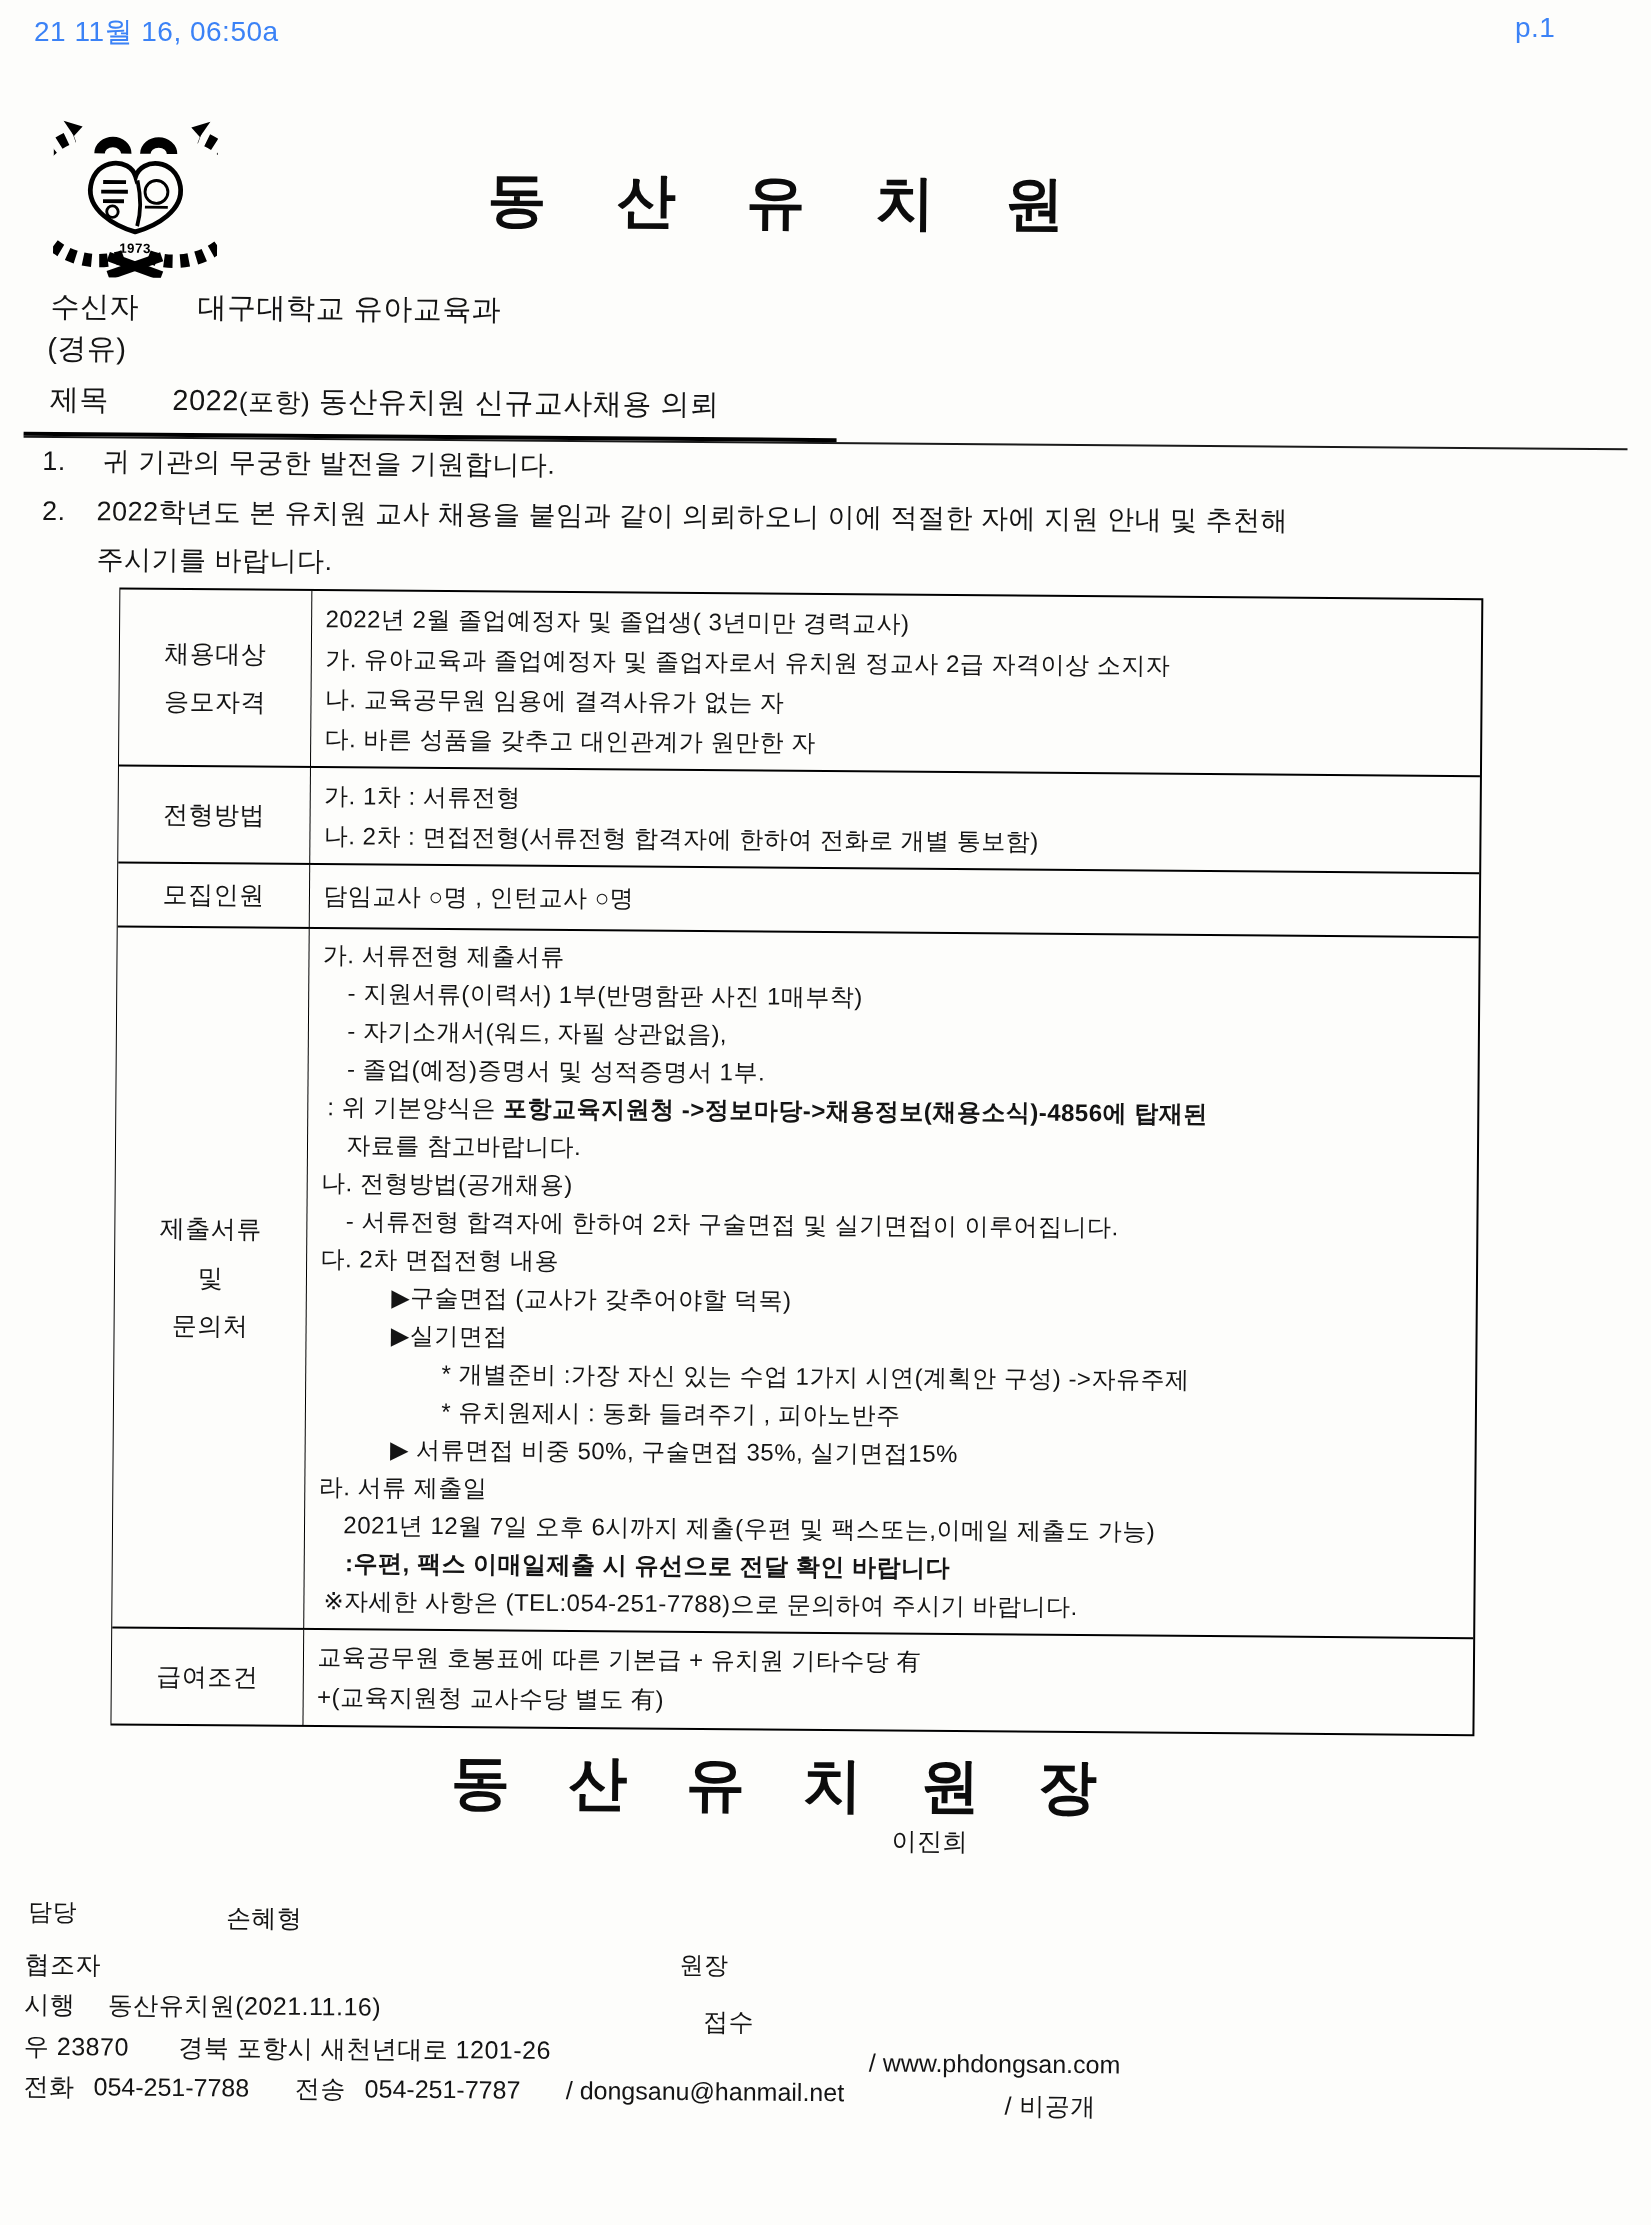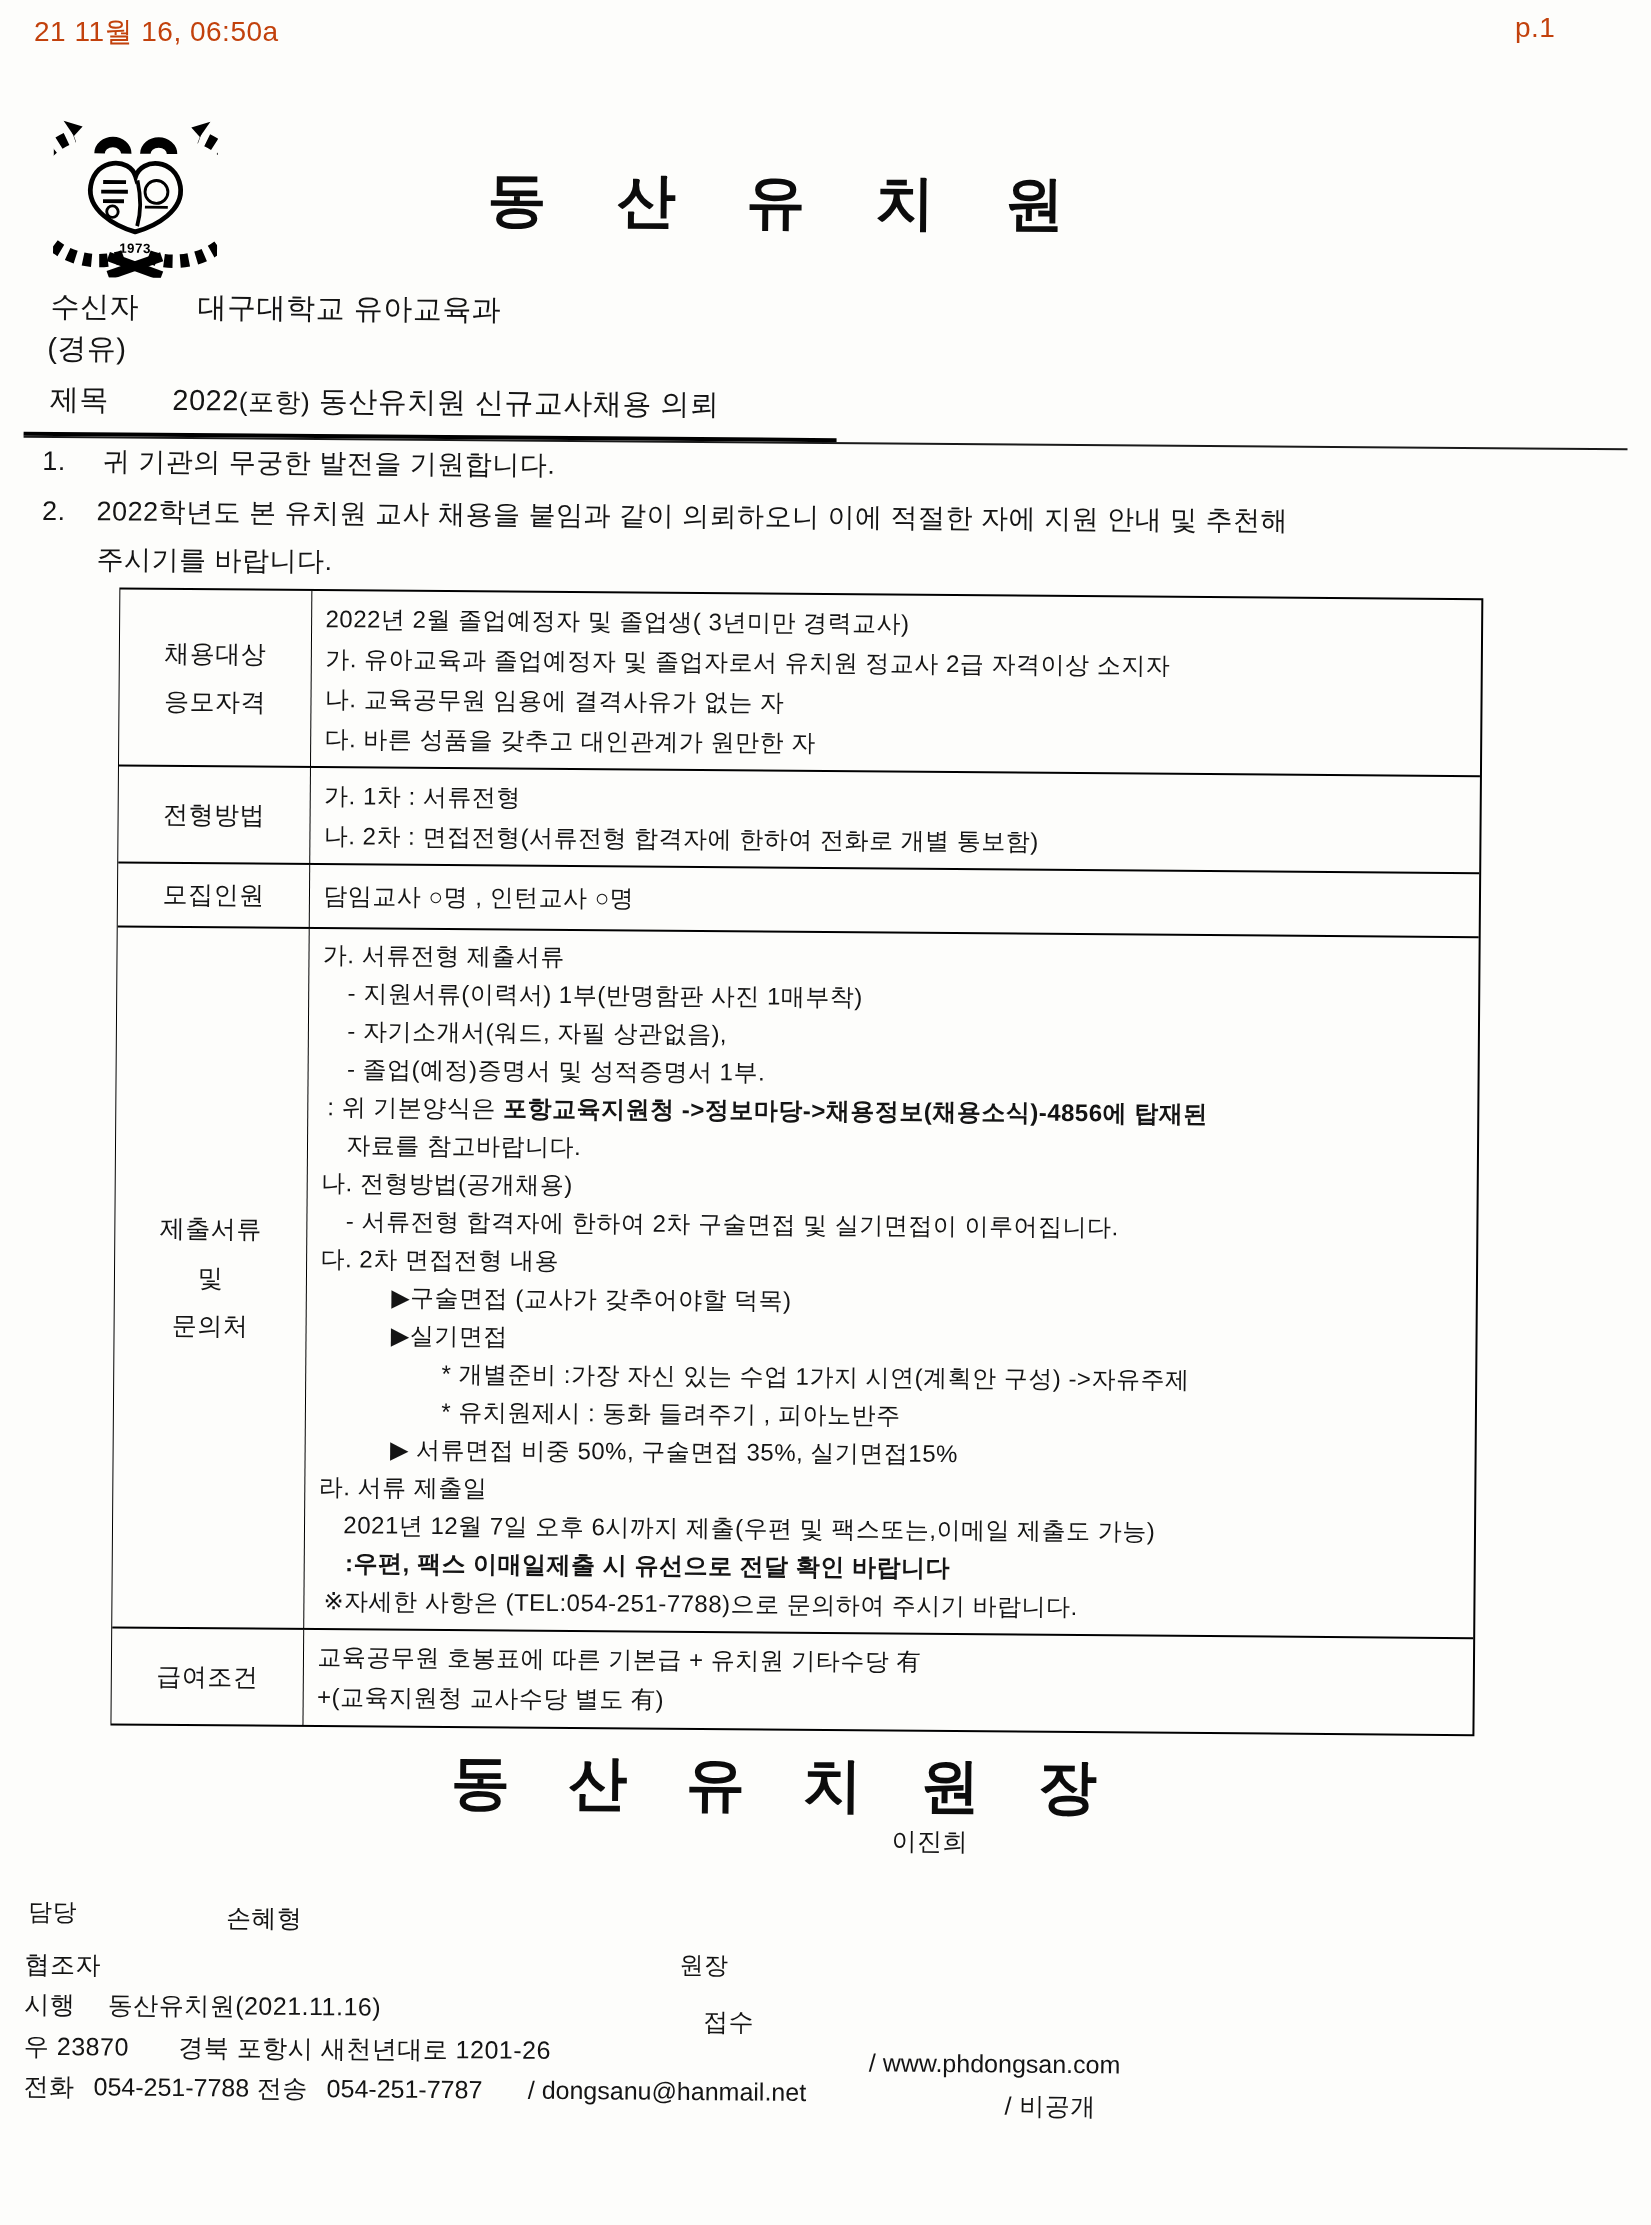--- a/index.html
+++ b/index.html
@@ -3,21 +3,21 @@
 <meta charset="utf-8">
 <style>
   html,body{margin:0;padding:0;background:#d8d8d8;}
   .page{
     position:relative;width:1652px;height:2225px;background:#fdfdfb;
     overflow:hidden;
     font-family:"Liberation Sans","DejaVu Sans",sans-serif;
     color:#141414;letter-spacing:0.5px;
   }
   .a{position:absolute;white-space:nowrap;}
-  .fax-line{font-size:28px;color:#c2410c;}
+  .fax-line{font-size:28px;color:#3b82f6;}
   .doc{position:absolute;left:0;top:0;width:1652px;height:2225px;
        transform:rotate(0.45deg);transform-origin:57px 0;}
   .title{font-size:59px;font-weight:bold;letter-spacing:27px;color:#0c0c0c;}
   .meta{font-size:29px;}
   .meta .lbl{display:inline-block;}
   .subject-paren{font-size:26px;}
   .rule-heavy{background:#000;height:3.8px;}
   .rule-thin{background:#1a1a1a;height:1.9px;}
   .body-item{font-size:27px;}
   .tbl{position:absolute;left:124px;top:587px;width:1361px;
@@ -194,21 +194,21 @@
 
     <div class="a ft" style="left:40px;top:2030px;">
       <span>우 23870</span>
       <span style="margin-left:42px;">경북 포항시 새천년대로 1201-26</span>
     </div>
     <div class="a ft latin" style="left:885px;top:2042px;">/ www.phdongsan.com</div>
 
     <div class="a ft" style="left:40px;top:2070px;">
       <span>전화</span>
       <span class="latin" style="margin-left:11.5px;">054-251-7788</span>
-      <span style="">전송</span>
+      <span style="margin-left:38px;">전송</span>
       <span class="latin" style="margin-left:11.5px;">054-251-7787</span>
       <span class="latin" style="margin-left:38px;">/ dongsanu@hanmail.net</span>
     </div>
     <div class="a ft" style="left:1021px;top:2082px;">/ 비공개</div>
 
   </div>
 </div>
 
 
 </body></html>

